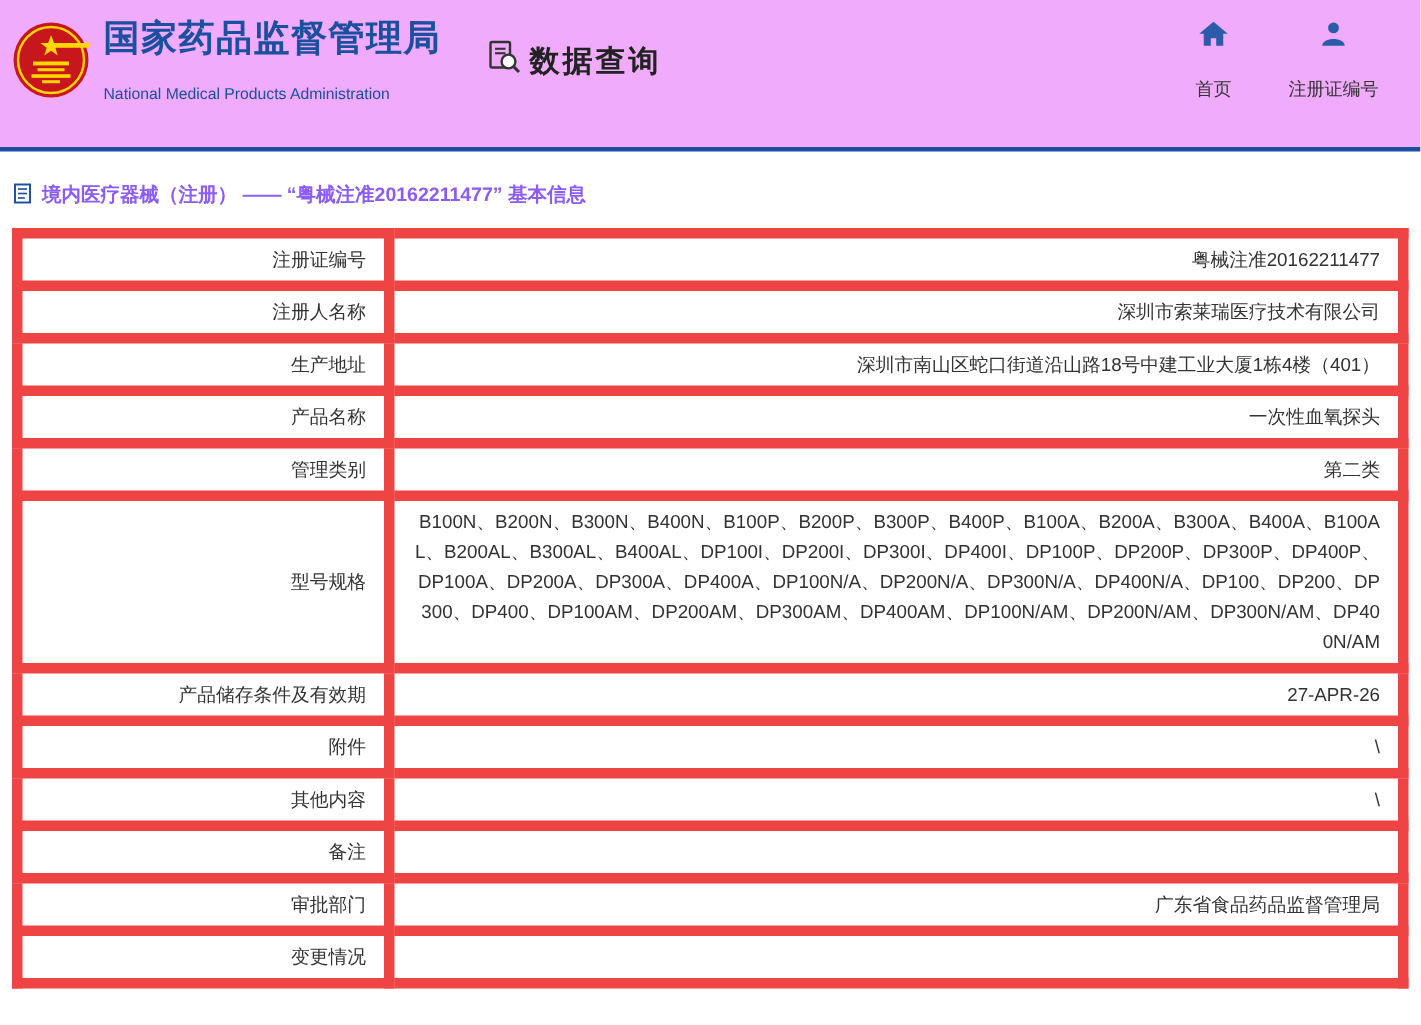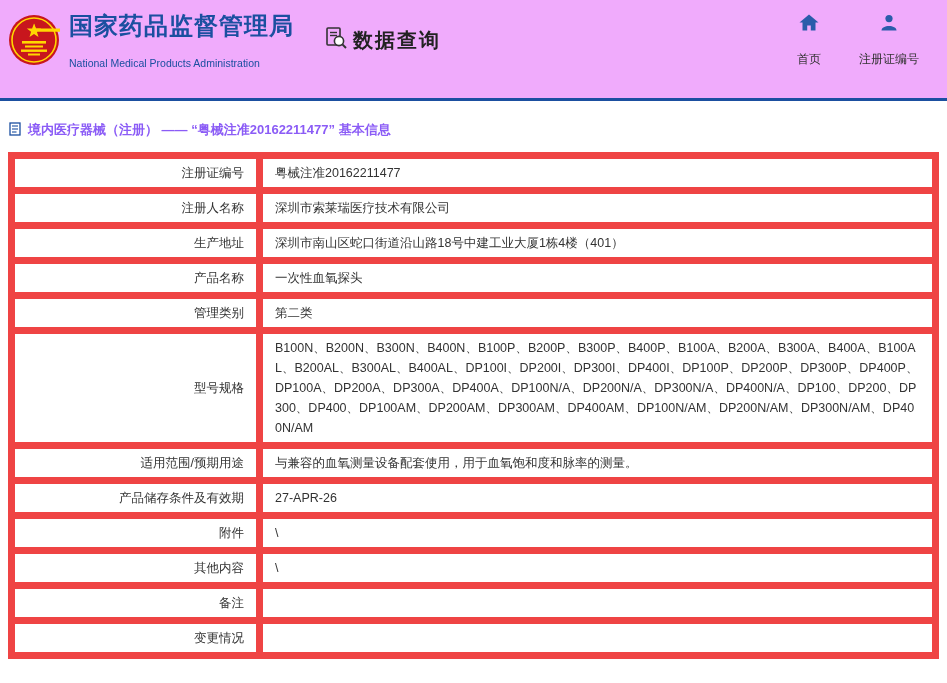--- a/index.html
+++ b/index.html
@@ -59,21 +59,21 @@
     height:27px;
     line-height:1.6;
     vertical-align:middle;
     word-break:break-all;
   }
   td.label-cell {
     width:248px; text-align:right;
     color:#333; background:#fff;
     white-space:nowrap;
   }
-  td.value-cell { text-align:left; color:#333; }
+  td.value-cell { text-align:right; color:#333; }
 </style>
 </head>
 <body>
 
 <header class="site-header">
   <div class="brand">
     <span class="emblem">
       <svg width="52" height="52" viewBox="0 0 52 52" aria-hidden="true">
         <circle cx="26" cy="26" r="25" fill="#c8161d"></circle>
         <circle cx="26" cy="26" r="22" fill="none" stroke="#ffd700" stroke-width="1.6"></circle>
@@ -159,37 +159,37 @@
       </tr>
       <tr>
         <td class="label-cell">管理类别</td>
         <td class="value-cell">第二类</td>
       </tr>
       <tr>
         <td class="label-cell">型号规格</td>
         <td class="value-cell">B100N、B200N、B300N、B400N、B100P、B200P、B300P、B400P、B100A、B200A、B300A、B400A、B100AL、B200AL、B300AL、B400AL、DP100I、DP200I、DP300I、DP400I、DP100P、DP200P、DP300P、DP400P、DP100A、DP200A、DP300A、DP400A、DP100N/A、DP200N/A、DP300N/A、DP400N/A、DP100、DP200、DP300、DP400、DP100AM、DP200AM、DP300AM、DP400AM、DP100N/AM、DP200N/AM、DP300N/AM、DP400N/AM</td>
       </tr>
       <tr>
-        <td class="label-cell">适用范围/预期用途</td>
-        <td class="value-cell">与兼容的血氧测量设备配套使用，用于血氧饱和度和脉率的测量。</td>
-      </tr>
-      <tr>
         <td class="label-cell">产品储存条件及有效期</td>
         <td class="value-cell">27-APR-26</td>
       </tr>
       <tr>
         <td class="label-cell">附件</td>
         <td class="value-cell">\</td>
       </tr>
       <tr>
         <td class="label-cell">其他内容</td>
         <td class="value-cell">\</td>
       </tr>
       <tr>
         <td class="label-cell">备注</td>
         <td class="value-cell"></td>
       </tr>
       <tr>
+        <td class="label-cell">审批部门</td>
+        <td class="value-cell">广东省食品药品监督管理局</td>
+      </tr>
+      <tr>
         <td class="label-cell">变更情况</td>
         <td class="value-cell"></td>
       </tr>
     </tbody>
 </table>
 
 </body></html>

